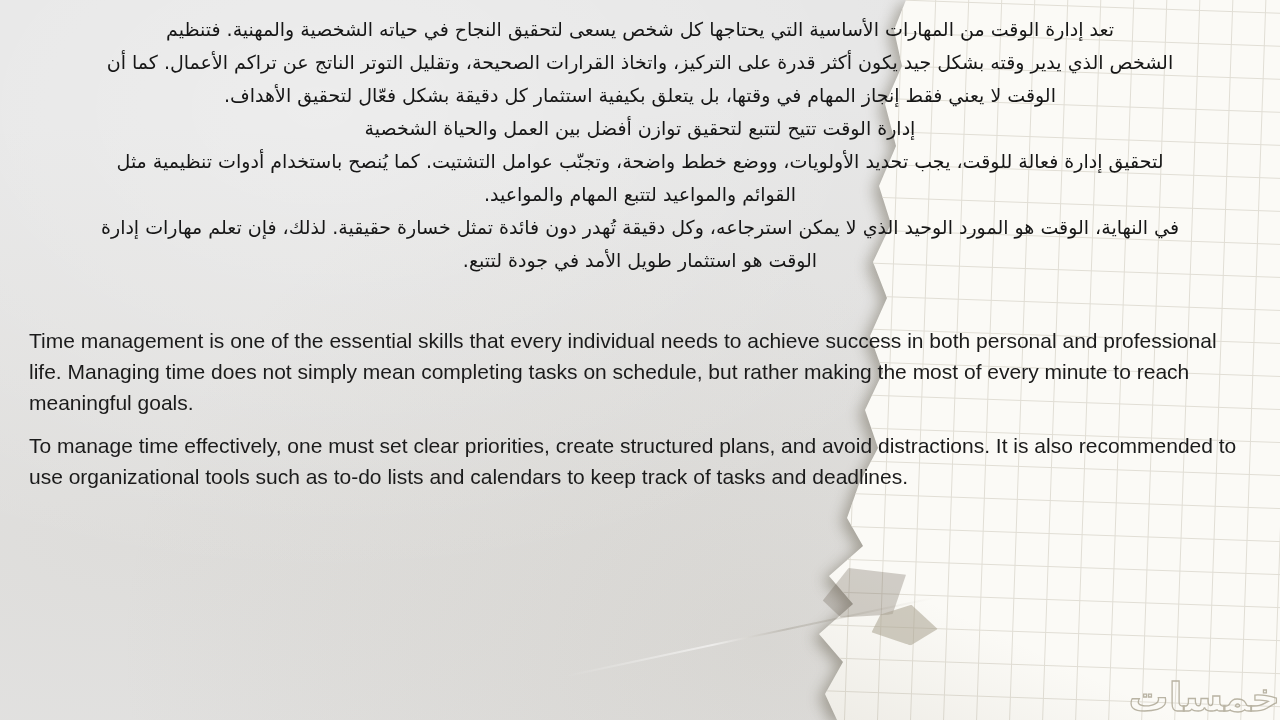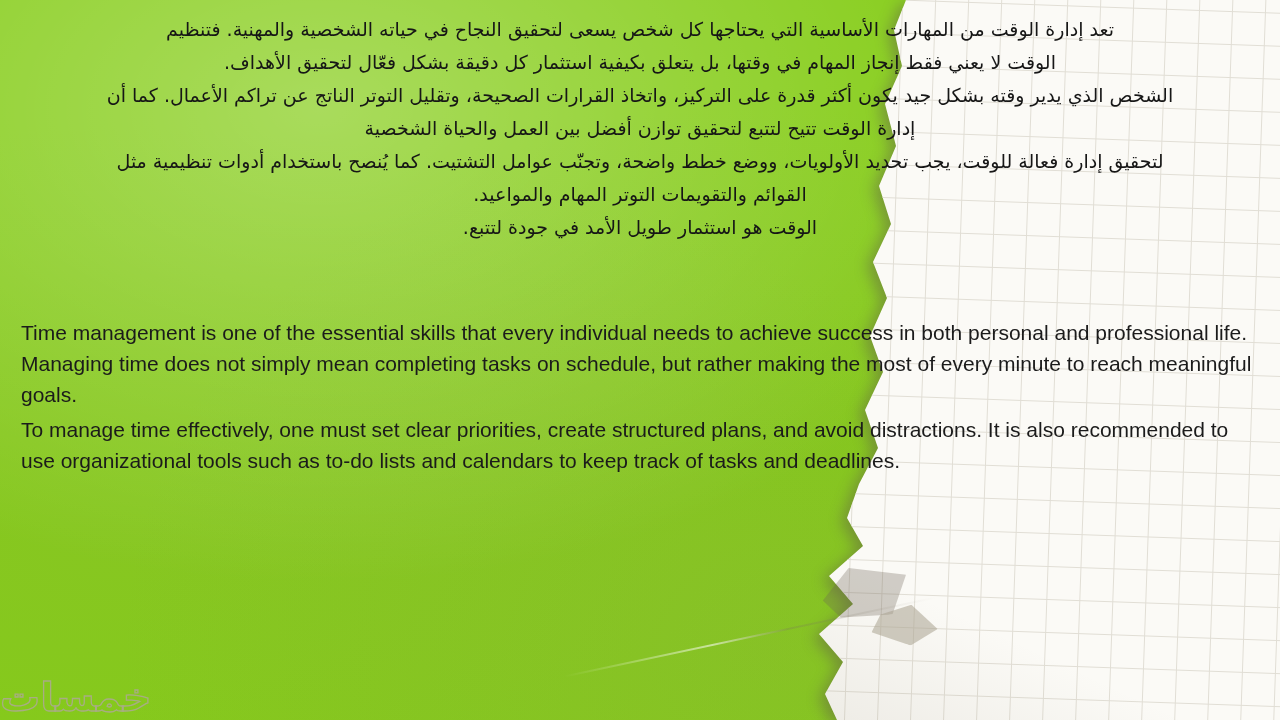--- a/index.html
+++ b/index.html
@@ -3,21 +3,21 @@
 <meta charset="utf-8">
 <style>
   html, body { margin: 0; padding: 0; }
   body { background: #d8d3c5; }
 
   .canvas {
     position: relative;
     width: 1280px;
     height: 720px;
     overflow: hidden;
-    background: #84cc16;
+    background: #e5e5e5;
     font-family: "Liberation Sans", sans-serif;
   }
 
   
   .paper-texture {
     position: absolute; inset: 0;
     background-image:
       radial-gradient(ellipse at 25% 15%, rgba(255,255,255,0.30), rgba(255,255,255,0) 55%),
       radial-gradient(ellipse at 60% 90%, rgba(150,140,118,0.14), rgba(150,140,118,0) 60%),
       radial-gradient(ellipse at 10% 75%, rgba(160,150,128,0.10), rgba(160,150,128,0) 55%);
@@ -99,27 +99,27 @@
   .english-block {
     position: absolute;
     top: 313px; left: 17px;
     width: 1250px;
     font-family: "Liberation Sans", sans-serif;
     font-size: 21px;
     line-height: 31px;
     color: #1b1b1b;
     z-index: 5;
   }
-  .english-block p { margin: 4px; }
+  .english-block p { margin: 12px; }
 
   
   .watermark {
     position: absolute;
     left: 0; right: 0; bottom: 0;
-    text-align: left;
+    text-align: right;
     direction: rtl;
     font-family: "DejaVu Sans", sans-serif;
     font-size: 40px;
     font-weight: bold;
     letter-spacing: 2px;
     color: rgba(0,0,0,0);
     -webkit-text-stroke: 1.3px #aea896;
     z-index: 6;
     opacity: 0.85;
   }
@@ -140,25 +140,26 @@
       <div class="grid-shade"></div>
     </div>
   </div>
 
   <div class="scrap scrap1"></div>
   <div class="scrap scrap2"></div>
   <div class="crease"></div>
 
   <div class="arabic-block" dir="rtl">
     <div class="ar-line">تعد إدارة الوقت من المهارات الأساسية التي يحتاجها كل شخص يسعى لتحقيق النجاح في حياته الشخصية والمهنية. فتنظيم</div>
+    <div class="ar-line">الشخص الذي يدير وقته بشكل جيد يكون أكثر قدرة على التركيز، واتخاذ القرارات الصحيحة، وتقليل التوتر الناتج عن تراكم الأعمال. كما أن</div>
     <div class="ar-line">الوقت لا يعني فقط إنجاز المهام في وقتها، بل يتعلق بكيفية استثمار كل دقيقة بشكل فعّال لتحقيق الأهداف.</div>
-    <div class="ar-line">الشخص الذي يدير وقته بشكل جيد يكون أكثر قدرة على التركيز، واتخاذ القرارات الصحيحة، وتقليل التوتر الناتج عن تراكم الأعمال. كما أن</div>
     <div class="ar-line">إدارة الوقت تتيح لتتبع لتحقيق توازن أفضل بين العمل والحياة الشخصية</div>
     <div class="ar-line">لتحقيق إدارة فعالة للوقت، يجب تحديد الأولويات، ووضع خطط واضحة، وتجنّب عوامل التشتيت. كما يُنصح باستخدام أدوات تنظيمية مثل</div>
-    <div class="ar-line">القوائم والتقويمات التوتر المهام والمواعيد.</div>
+    <div class="ar-line">القوائم والمواعيد لتتبع المهام والمواعيد.</div>
+    <div class="ar-line">في النهاية، الوقت هو المورد الوحيد الذي لا يمكن استرجاعه، وكل دقيقة تُهدر دون فائدة تمثل خسارة حقيقية. لذلك، فإن تعلم مهارات إدارة</div>
     <div class="ar-line">الوقت هو استثمار طويل الأمد في جودة لتتبع.</div>
   </div>
 
   <div class="english-block">
     <p class="en-para">Time management is one of the essential skills that every individual needs to achieve success in both personal and professional life. Managing time does not simply mean completing tasks on schedule, but rather making the most of every minute to reach meaningful goals.</p>
     <p class="en-para">To manage time effectively, one must set clear priorities, create structured plans, and avoid distractions. It is also recommended to use organizational tools such as to-do lists and calendars to keep track of tasks and deadlines.</p>
   </div>
 
   <div class="watermark" dir="rtl">خمسات</div>
 

